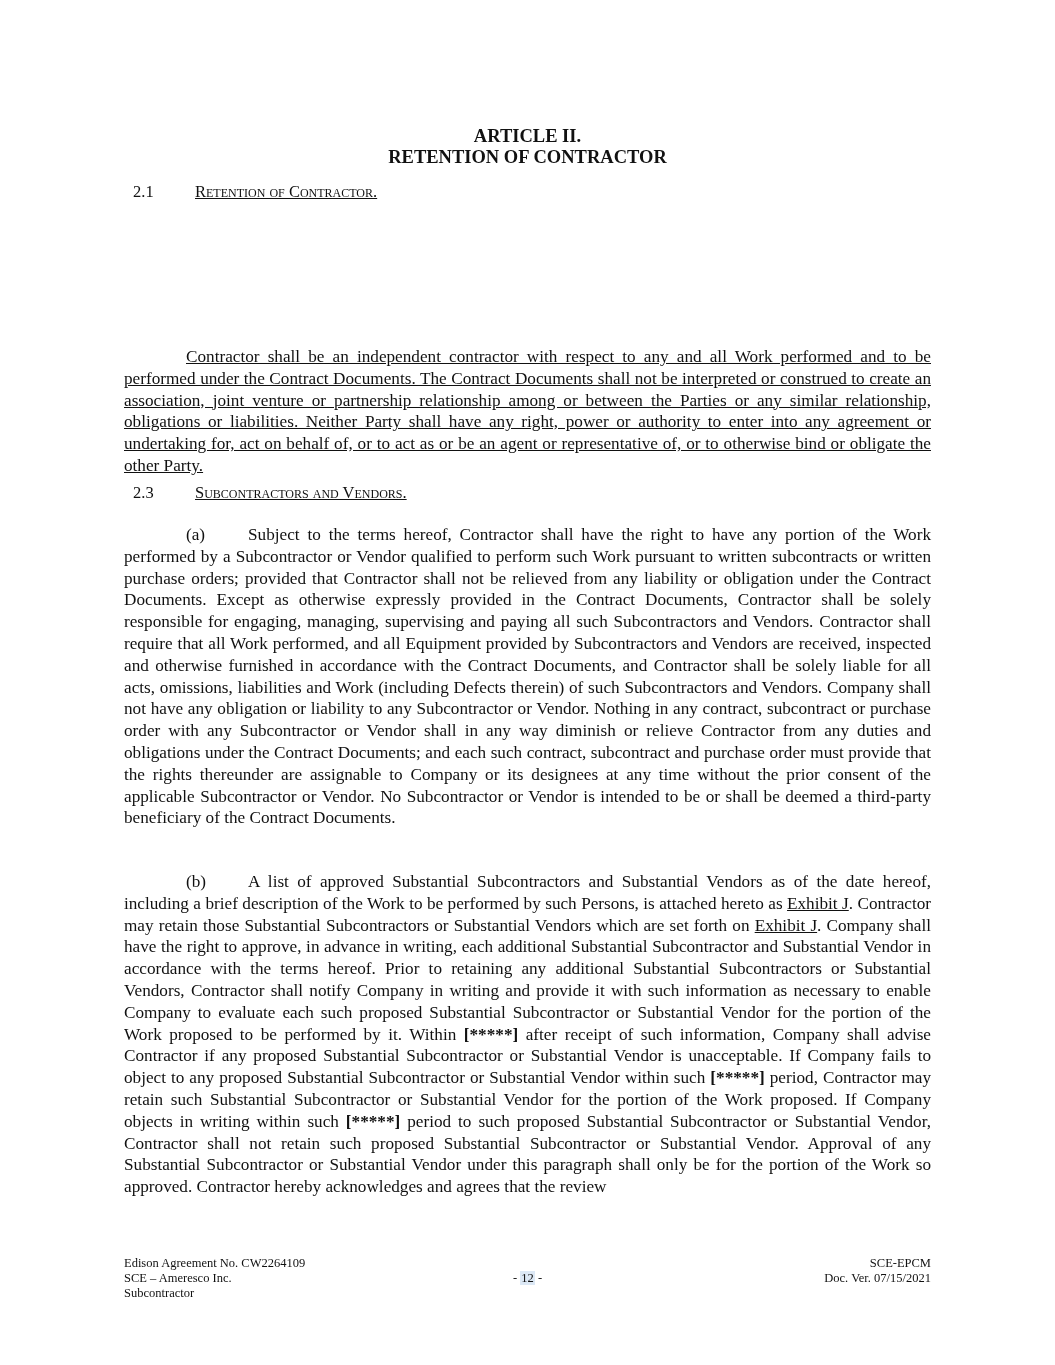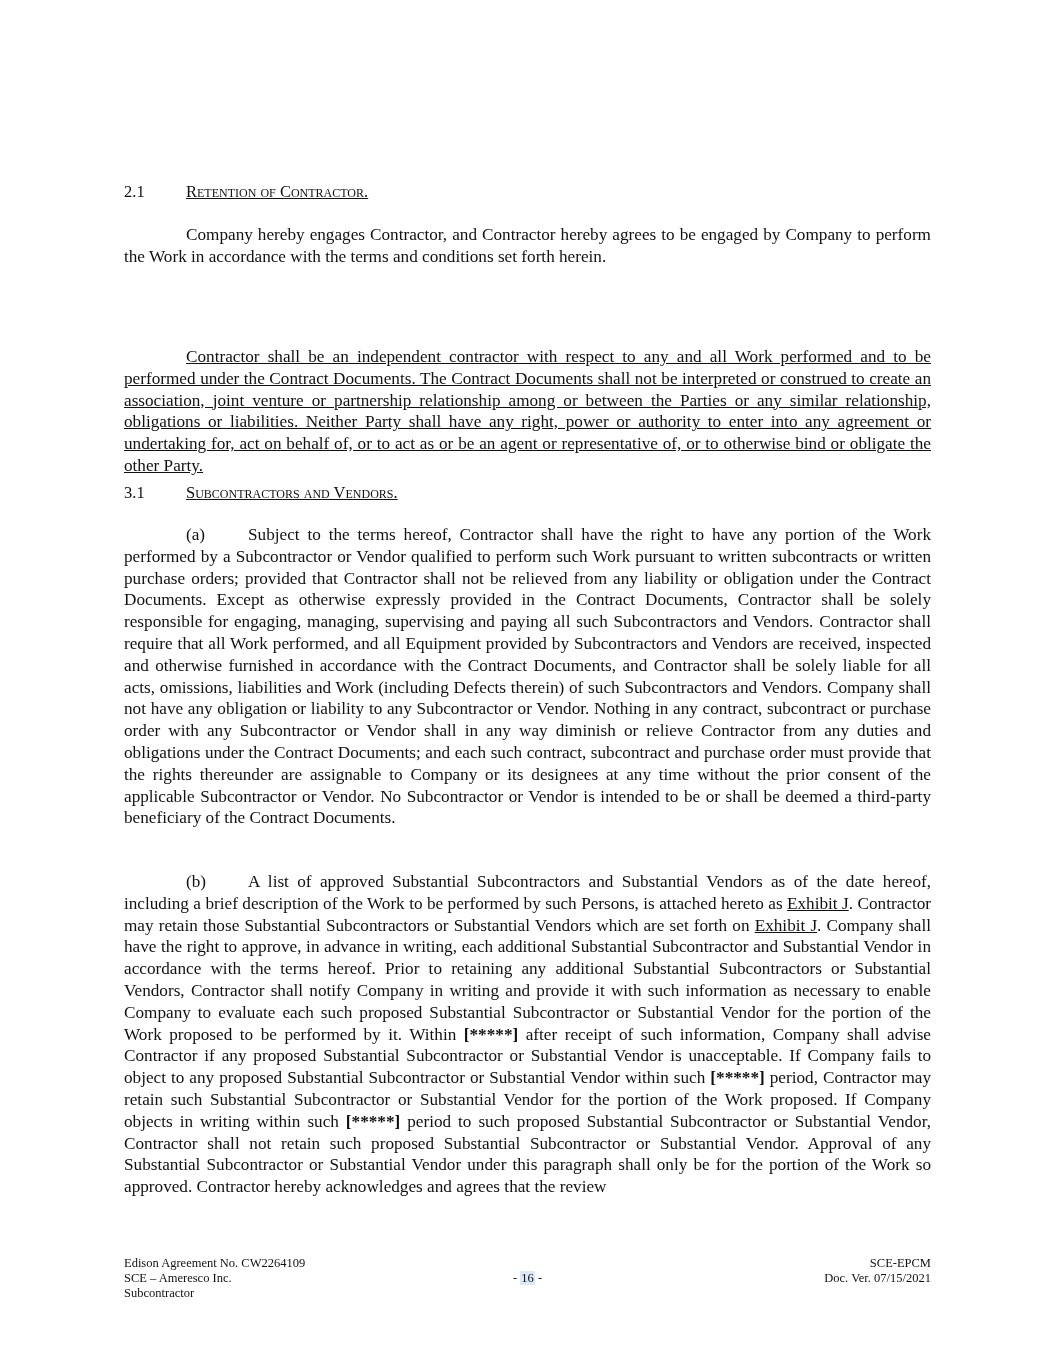--- a/index.html
+++ b/index.html
@@ -5,68 +5,67 @@
     html, body { margin: 0; padding: 0; background: #ffffff; }
     body { width: 1055px; height: 1365px; position: relative; overflow: hidden; }
     .page {
       position: absolute; left: 0; top: 0; width: 1055px; height: 1365px;
       font-family: "Liberation Serif", "DejaVu Serif", serif;
       color: #111111;
     }
     .body-text { position: absolute; left: 124px; width: 807px; font-size: 17.2px; line-height: 21.8px; }
     .heading-block { position: absolute; left: 124px; width: 807px; text-align: center; font-weight: bold; font-size: 18.5px; line-height: 21px; }
     .section-head { position: absolute; left: 124px; font-size: 16.5px; line-height: 20px; }
-    .section-num { display: inline-block; width: 62px; }
+    .section-num { display: inline-block; width: 62px; margin-left: 9px; }
     .section-title { text-decoration: underline; font-variant: small-caps; letter-spacing: 0; }
     p.para { margin: 0; text-align: justify; text-indent: 62px; }
     .sub-label { display: inline-block; width: 62px; text-indent: 0; }
     .u { text-decoration: underline; }
     .b { font-weight: bold; }
     .footer { position: absolute; top: 1256px; left: 124px; width: 807px; font-size: 12.5px; line-height: 15.2px; }
     .footer-left { position: absolute; left: 0; top: 0; }
     .footer-center { position: absolute; left: 0; width: 807px; top: 15px; text-align: center; }
     .footer-right { position: absolute; right: 0; top: 0; text-align: right; }
     .pg-hl { background: #dce8f5; padding: 0 1px; }
   </style>
 </head>
 <body>
 
 <div class="page">
 
   <div class="heading-block" style="top:126px;">
+    <div>ARTICLE II.</div>
+    <div>RETENTION OF CONTRACTOR</div>
   </div>
 
   <div class="section-head" style="top:182px;">
     <span class="section-num">2.1</span><span class="section-title">Retention of Contractor.</span>
-  </div>
-  <div class="body-text" style="top:224px;">
-    <p class="para">Company hereby engages Contractor, and Contractor hereby agrees to be engaged by Company to perform the Work in accordance with the terms and conditions set forth herein.</p>
   </div>
 
   <div class="body-text" style="top:346px;text-decoration:underline;">
     <p class="para">Contractor shall be an independent contractor with respect to any and all Work performed and to be performed under the Contract Documents.  The Contract Documents shall not be interpreted or construed to create an association, joint venture or partnership relationship among or between the Parties or any similar relationship, obligations or liabilities.  Neither Party shall have any right, power or authority to enter into any agreement or undertaking for, act on behalf of, or to act as or be an agent or representative of, or to otherwise bind or obligate the other Party.</p>
   </div>
 
   <div class="section-head" style="top:483px;">
-    <span class="section-num">3.1</span><span class="section-title">Subcontractors and Vendors.</span>
+    <span class="section-num">2.3</span><span class="section-title">Subcontractors and Vendors.</span>
   </div>
   <div class="body-text" style="top:524px;">
     <p class="para"><span class="sub-label">(a)</span><span>Subject to the terms hereof, Contractor shall have the right to have any portion of the Work performed by a Subcontractor or Vendor qualified to perform such Work pursuant to written subcontracts or written purchase orders; provided that Contractor shall not be relieved from any liability or obligation under the Contract Documents.  Except as otherwise expressly provided in the Contract Documents, Contractor shall be solely responsible for engaging, managing, supervising and paying all such Subcontractors and Vendors.  Contractor shall require that all Work performed, and all Equipment provided by Subcontractors and Vendors are received, inspected and otherwise furnished in accordance with the Contract Documents, and Contractor shall be solely liable for all acts, omissions, liabilities and Work (including Defects therein) of such Subcontractors and Vendors.  Company shall not have any obligation or liability to any Subcontractor or Vendor.  Nothing in any contract, subcontract or purchase order with any Subcontractor or Vendor shall in any way diminish or relieve Contractor from any duties and obligations under the Contract Documents; and each such contract, subcontract and purchase order must provide that the rights thereunder are assignable to Company or its designees at any time without the prior consent of the applicable Subcontractor or Vendor.  No Subcontractor or Vendor is intended to be or shall be deemed a third-party beneficiary of the Contract Documents.</span></p>
   </div>
 
   <div class="body-text" style="top:871px;">
     <p class="para"><span class="sub-label">(b)</span><span>A list of approved Substantial Subcontractors and Substantial Vendors as of the date hereof, including a brief description of the Work to be performed by such Persons, is attached hereto as </span><span class="u">Exhibit J</span><span>.  Contractor may retain those Substantial Subcontractors or Substantial Vendors which are set forth on </span><span class="u">Exhibit J</span><span>.  Company shall have the right to approve, in advance in writing, each additional Substantial Subcontractor and Substantial Vendor in accordance with the terms hereof.  Prior to retaining any additional Substantial Subcontractors or Substantial Vendors, Contractor shall notify Company in writing and provide it with such information as necessary to enable Company to evaluate each such proposed Substantial Subcontractor or Substantial Vendor for the portion of the Work proposed to be performed by it.  Within </span><span class="b">[*****]</span><span> after receipt of such information, Company shall advise Contractor if any proposed Substantial Subcontractor or Substantial Vendor is unacceptable.  If Company fails to object to any proposed Substantial Subcontractor or Substantial Vendor within such </span><span class="b">[*****]</span><span> period, Contractor may retain such Substantial Subcontractor or Substantial Vendor for the portion of the Work proposed.  If Company objects in writing within such </span><span class="b">[*****]</span><span> period to such proposed Substantial Subcontractor or Substantial Vendor, Contractor shall not retain such proposed Substantial Subcontractor or Substantial Vendor.  Approval of any Substantial Subcontractor or Substantial Vendor under this paragraph shall only be for the portion of the Work so approved.  Contractor hereby acknowledges and agrees that the review</span></p>
   </div>
 
   <div class="footer">
     <div class="footer-left">
       <div>Edison Agreement No. CW2264109</div>
       <div>SCE – Ameresco Inc.</div>
       <div>Subcontractor</div>
     </div>
-    <div class="footer-center"><span>- </span><span class="pg-hl">16</span><span> -</span></div>
+    <div class="footer-center"><span>- </span><span class="pg-hl">12</span><span> -</span></div>
     <div class="footer-right">
       <div>SCE-EPCM</div>
       <div>Doc. Ver. 07/15/2021</div>
     </div>
   </div>
 
 </div>
 
 </body></html>

